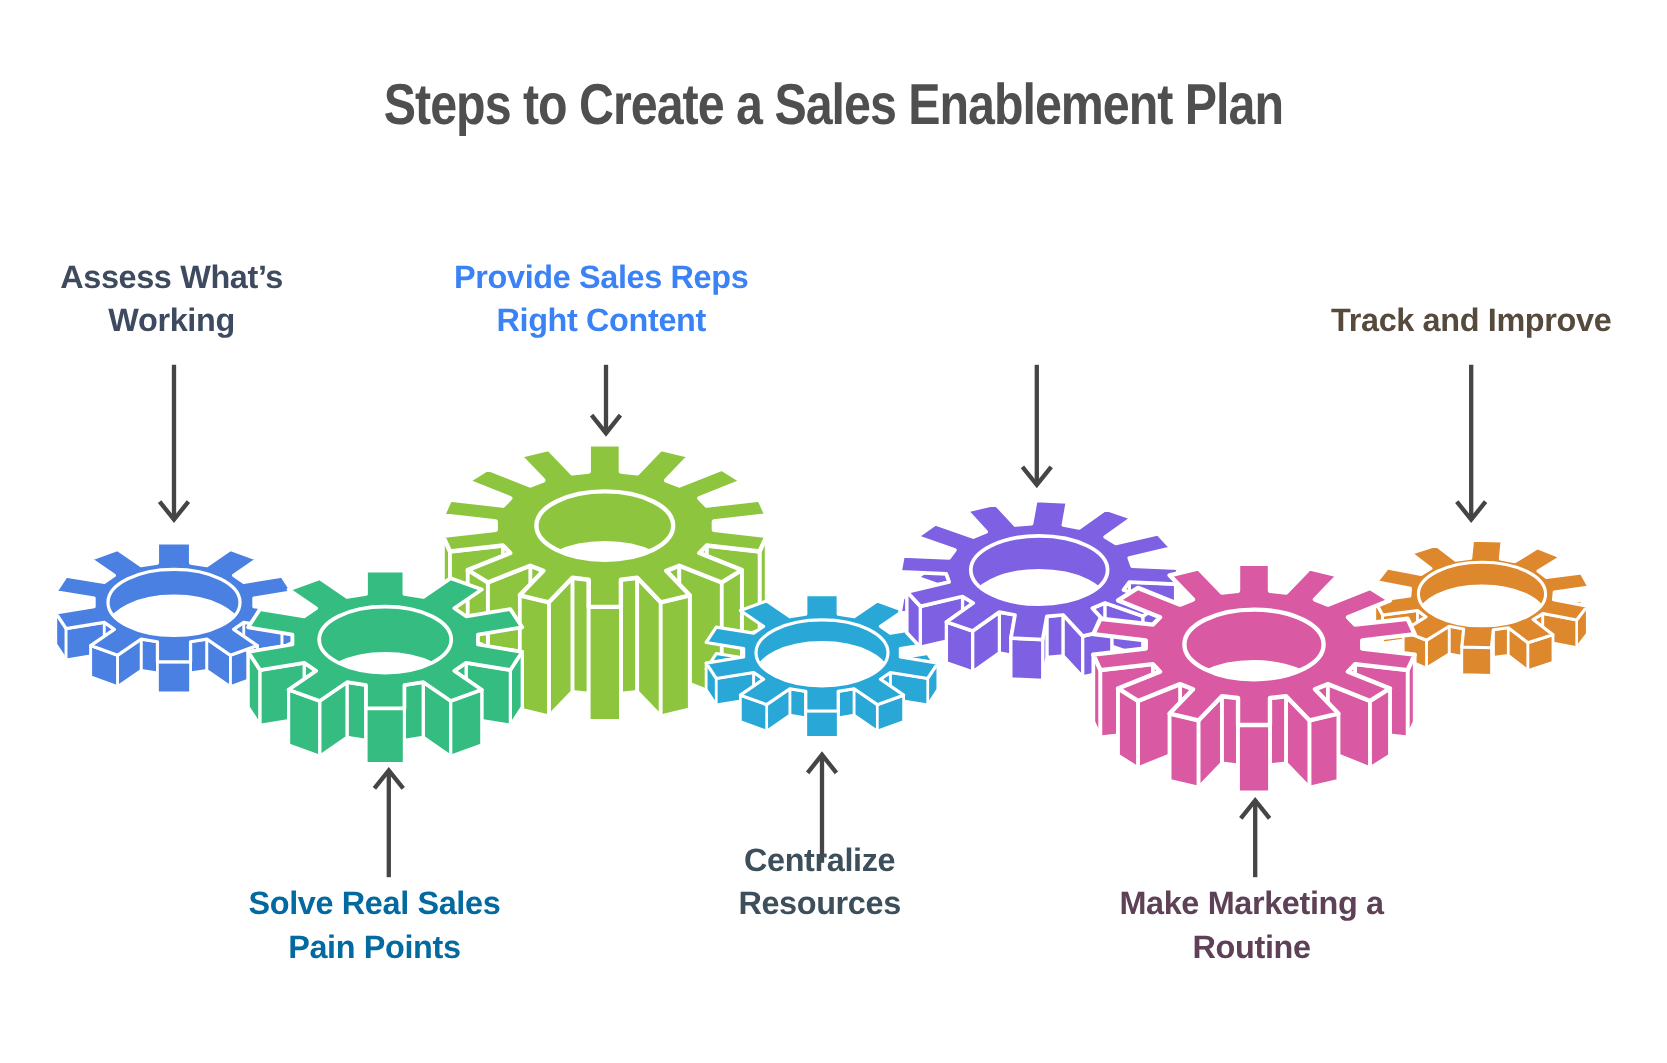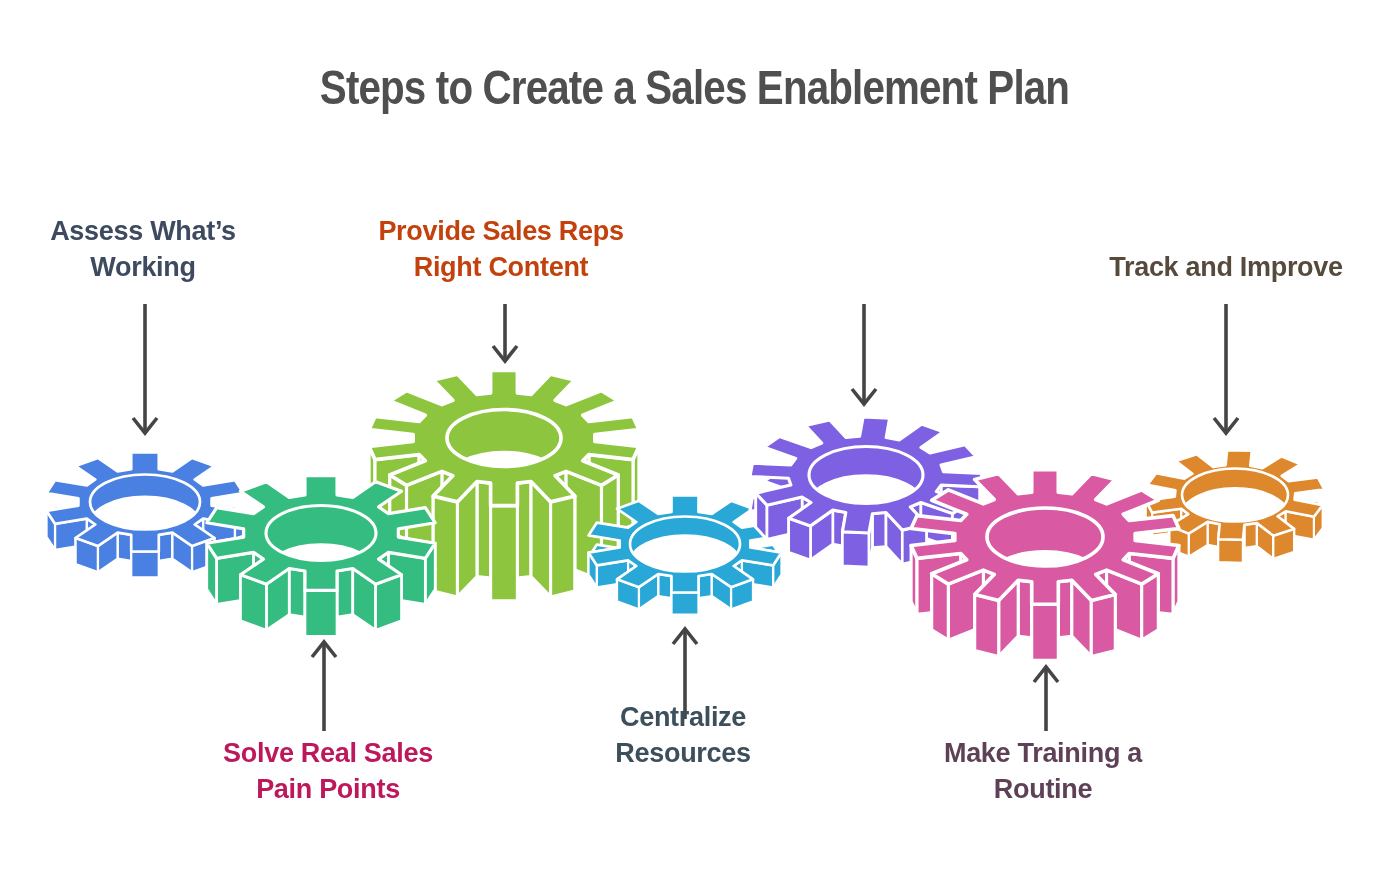--- a/index.html
+++ b/index.html
@@ -270,23 +270,23 @@
         <path d="M1034,682L1046,667L1058,682" stroke="#454545" stroke-width="3.6" fill="none" stroke-linejoin="miter"></path>
       </g>
       <g>
         <path d="M1226,304L1226,433" stroke="#454545" stroke-width="3.6" fill="none"></path>
         <path d="M1214,418L1226,433L1238,418" stroke="#454545" stroke-width="3.6" fill="none" stroke-linejoin="miter"></path>
       </g>
     </svg>
 
   <div class="step-label" style="left: -27px; top: 214px; color: rgb(62, 74, 95);">Assess What’s
 Working</div>
-  <div class="step-label" style="left: 331px; top: 214px; color: #c2410c;">Provide Sales Reps
+  <div class="step-label" style="left: 331px; top: 214px; color: #3b82f6;">Provide Sales Reps
 Right Content</div>
   <div class="step-label" style="left: 1056px; top: 250px; color: rgb(86, 74, 61);">Track and Improve</div>
-  <div class="step-label" style="left: 158px; top: 736px; color: #be185d;">Solve Real Sales
+  <div class="step-label" style="left: 142px; top: 736px; color: #0369a1;">Solve Real Sales
 Pain Points</div>
   <div class="step-label" style="left: 513px; top: 700px; color: rgb(60, 79, 90);">Centralize
 Resources</div>
-  <div class="step-label" style="left: 873px; top: 736px; color: rgb(94, 65, 86);">Make Training a
+  <div class="step-label" style="left: 873px; top: 736px; color: rgb(94, 65, 86);">Make Marketing a
 Routine</div>
 
 </div>
 
 </body></html>

